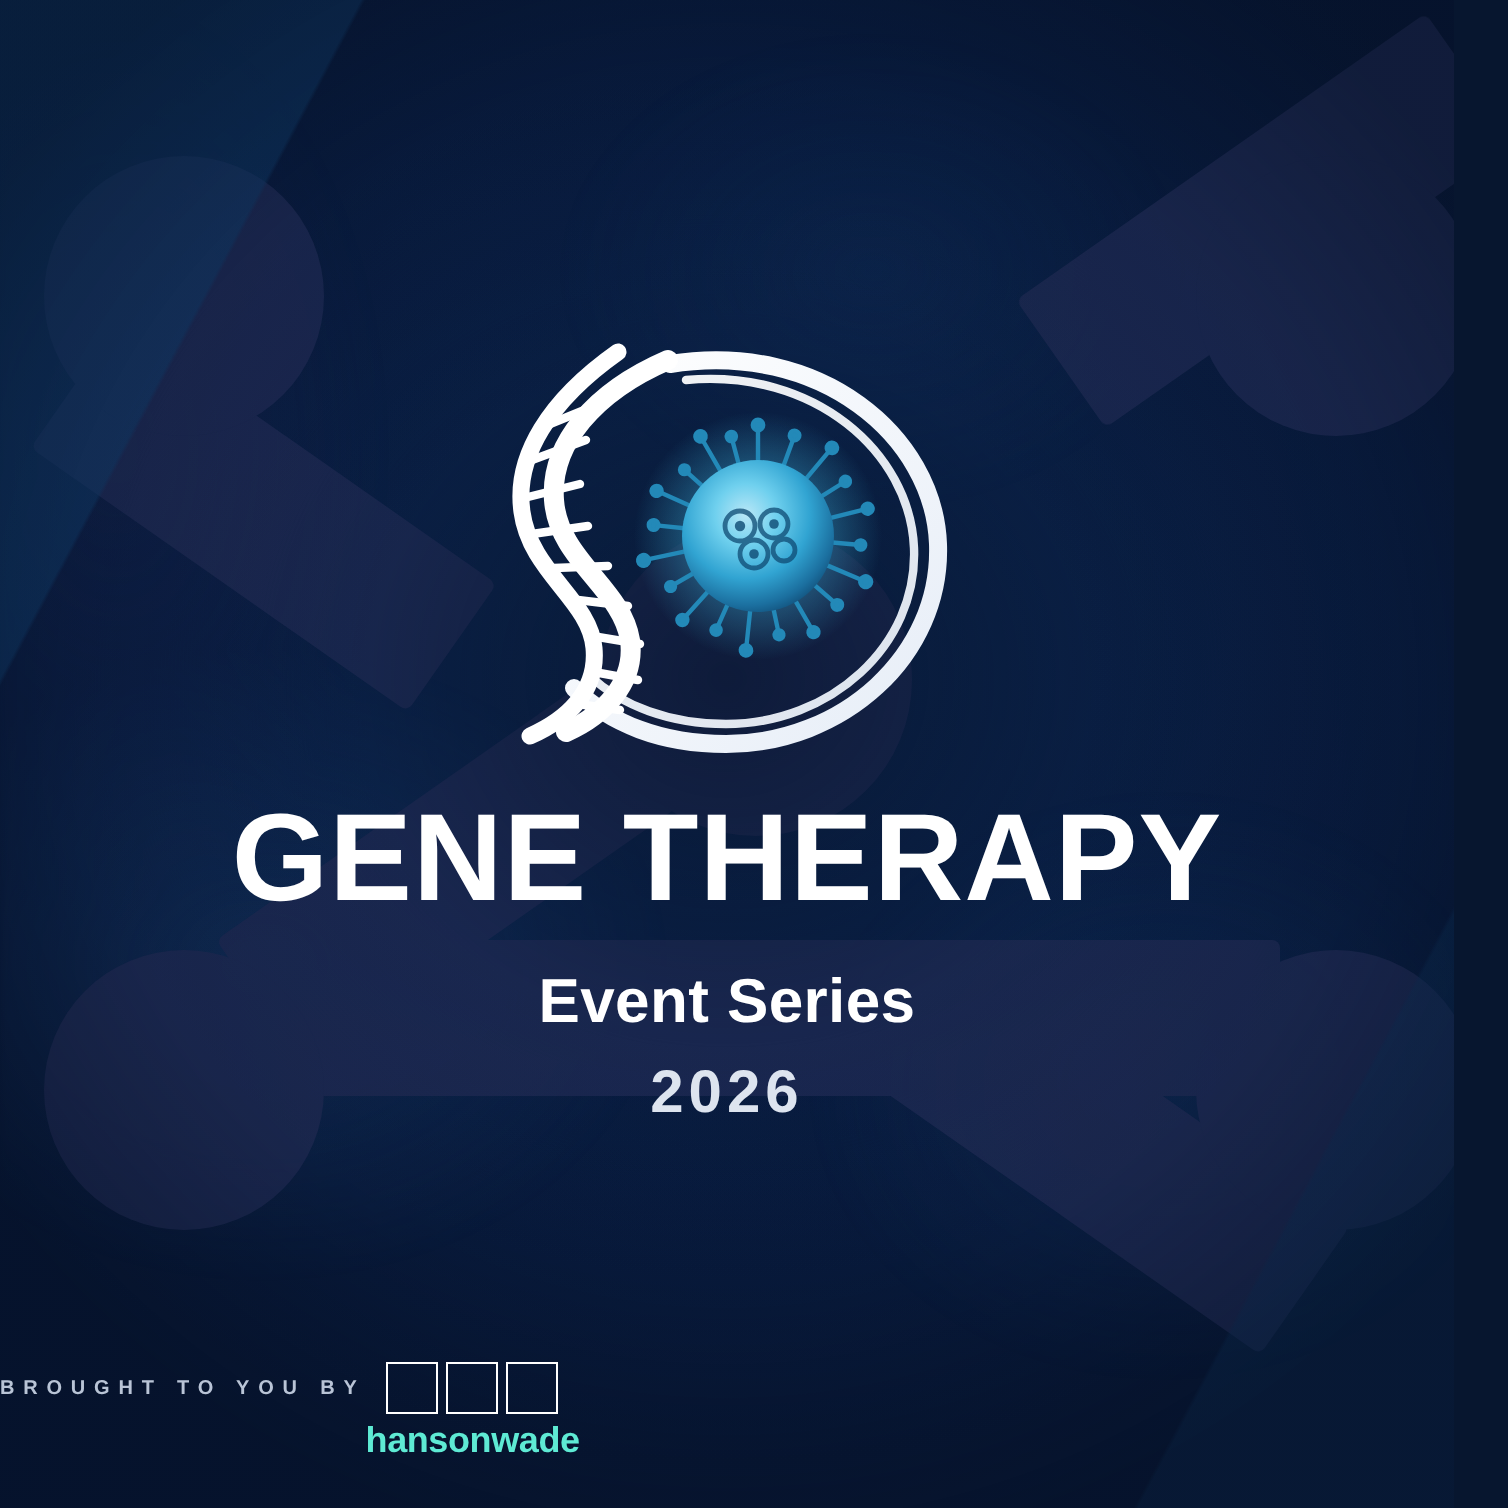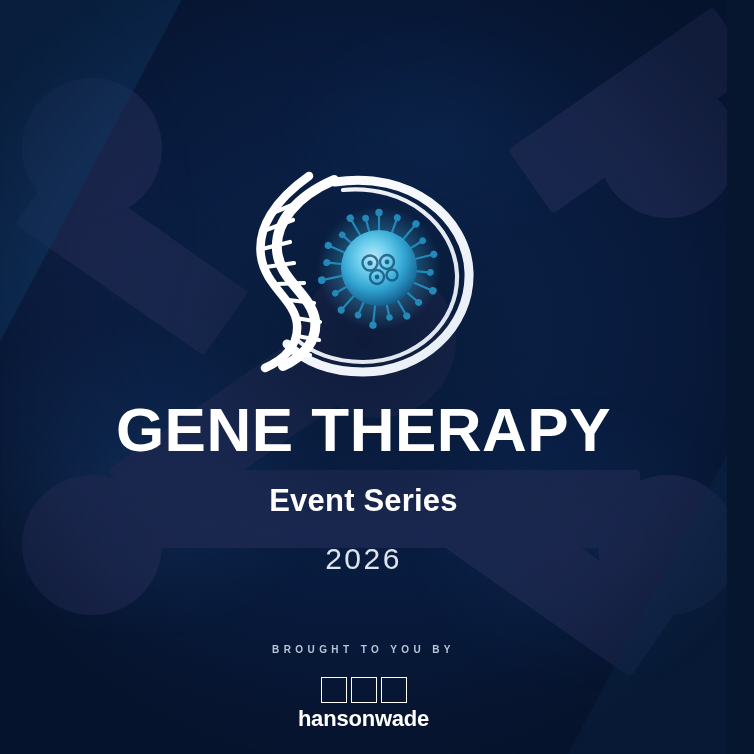--- a/index.html
+++ b/index.html
@@ -98,36 +98,35 @@
     margin-top: 24px;
     color: #ffffff;
     font-size: 31px;
     font-weight: bold;
     letter-spacing: 0.2px;
     line-height: 1;
     text-align: center;
   }
 
   .year {
-    margin-top: 28px;
+    margin-top: 16px;
     color: #dde4ef;
     font-size: 30px;
-    font-weight: normal;
+    font-weight: bold;
     letter-spacing: 2.5px;
     line-height: 1;
     text-align: center;
   }
 
   .credit-block {
     position: absolute;
     left: 0;
     right: 0;
     bottom: 24px;
     display: flex;
-    flex-direction: column;
     align-items: center;
   }
 
   .credit-label {
     color: #b9c4d6;
     font-size: 10px;
     font-weight: bold;
     letter-spacing: 4.4px;
     line-height: 1;
     margin-bottom: 22px;
@@ -145,22 +144,22 @@
   }
   .hw-square {
     width: 26px;
     height: 26px;
     border: 1.6px solid #ffffff;
     box-sizing: border-box;
   }
 
   .hw-word {
     margin-top: 4px;
-    color: #ffffff;
-    font-size: 22px;
+    color: #5eead4;
+    font-size: 18px;
     font-weight: bold;
     letter-spacing: -0.2px;
     line-height: 1.05;
   }
 </style>
 </head>
 <body>
 
 <div id="poster">
 

